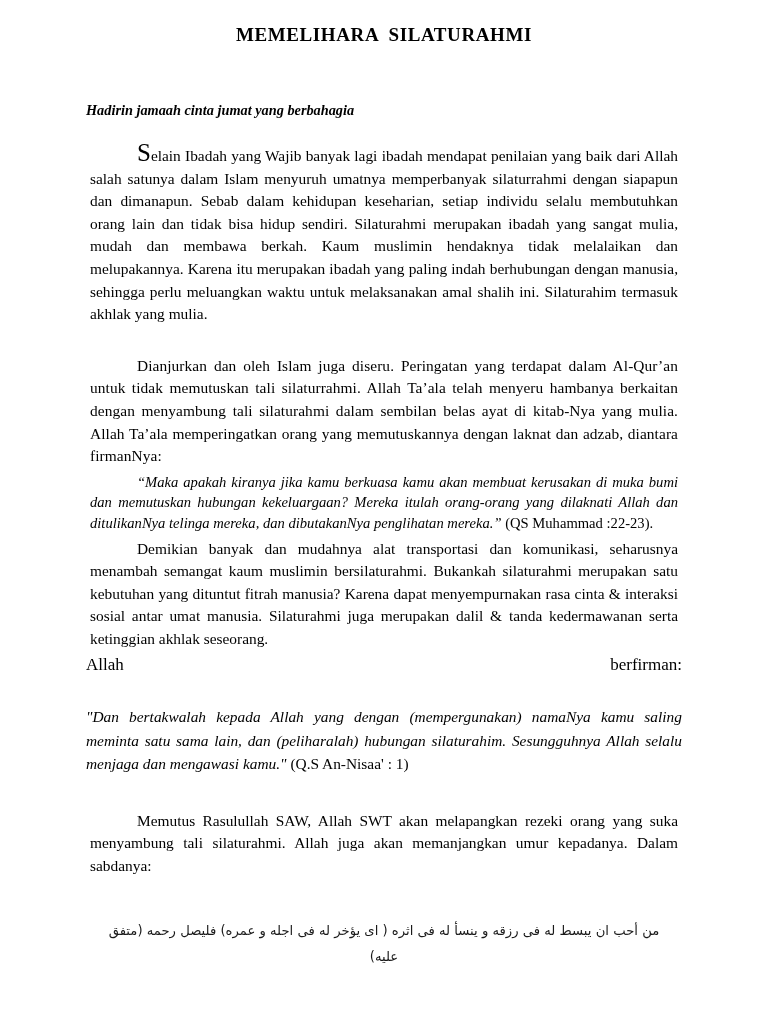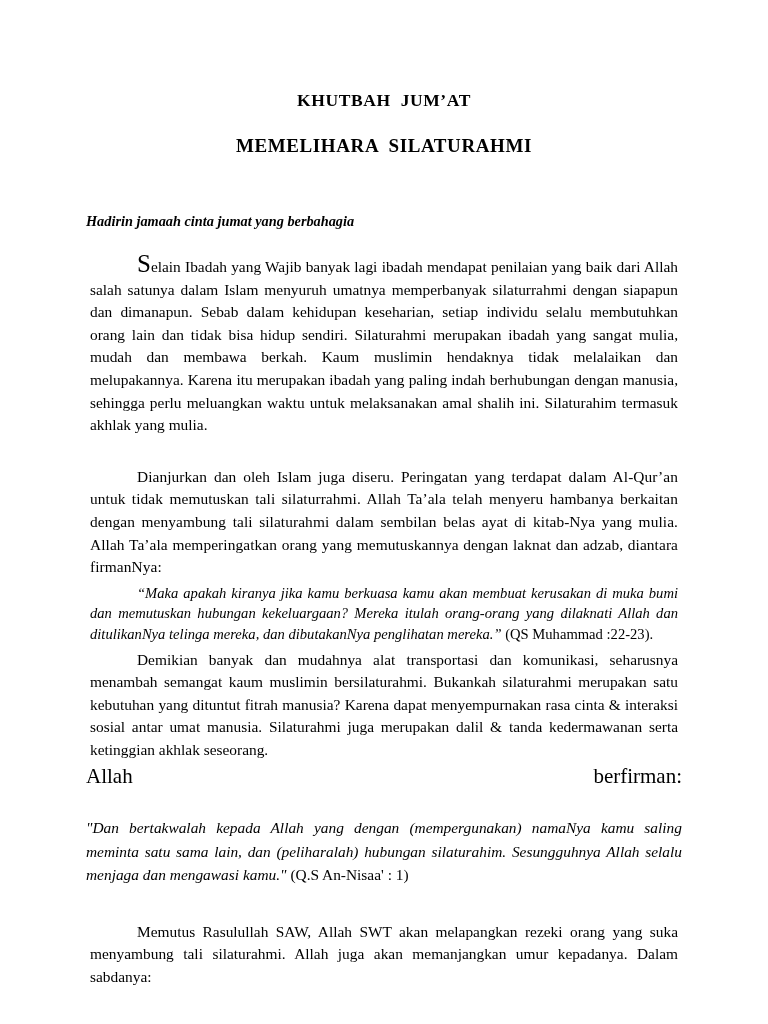--- a/index.html
+++ b/index.html
@@ -78,21 +78,21 @@
     text-indent: 47px;
     font-style: italic;
   }
   .quote-indent .src {
     font-style: normal;
   }
 
   
   .split-line {
     margin: 0;
-    font-size: 21px;
+    font-size: 17px;
     line-height: 22.6px;
     display: flex;
     justify-content: space-between;
   }
 
   
   .quote-block {
     margin: 0;
     padding-top: 28px;
     font-size: 15.4px;
@@ -115,21 +115,20 @@
     font-size: 13.2px;
     line-height: 26px;
     color: #1a1a1a;
   }
 </style>
 </head>
 <body>
 
 <div class="page">
 
-  <h1 class="doc-title" id="title-line-1">KHUTBAH  JUM’AT</h1>
 
   <h1 class="doc-title" id="title-line-2">MEMELIHARA  SILATURAHMI</h1>
 
   <p class="salutation">Hadirin jamaah cinta jumat yang berbahagia</p>
 
   <p class="body-par" id="par-1"><span class="initial-cap">S</span><span>elain Ibadah yang Wajib banyak lagi ibadah mendapat penilaian yang baik dari Allah salah satunya dalam Islam menyuruh umatnya memperbanyak silaturrahmi dengan siapapun dan dimanapun. Sebab dalam kehidupan keseharian, setiap individu selalu membutuhkan orang lain dan tidak bisa hidup sendiri. Silaturahmi merupakan ibadah yang sangat mulia, mudah dan membawa berkah. Kaum muslimin hendaknya tidak melalaikan dan melupakannya. Karena itu merupakan ibadah  yang paling indah berhubungan dengan manusia, sehingga perlu meluangkan waktu untuk melaksanakan amal shalih ini. Silaturahim termasuk akhlak yang mulia.</span></p>
 
   <p class="body-par" id="par-2">Dianjurkan dan oleh Islam juga diseru. Peringatan yang terdapat dalam Al-Qur’an untuk tidak memutuskan tali silaturrahmi. Allah Ta’ala telah menyeru hambanya berkaitan dengan menyambung tali silaturahmi dalam sembilan belas ayat di kitab-Nya yang mulia. Allah Ta’ala memperingatkan orang yang memutuskannya dengan laknat dan adzab, diantara firmanNya:</p>
 
   <p class="quote-indent"><span>“Maka apakah kiranya jika kamu berkuasa kamu akan membuat kerusakan di muka bumi dan memutuskan hubungan kekeluargaan? Mereka itulah orang-orang yang dilaknati Allah dan ditulikanNya telinga mereka, dan dibutakanNya penglihatan mereka.” </span><span class="src">(QS Muhammad :22-23).</span></p>

